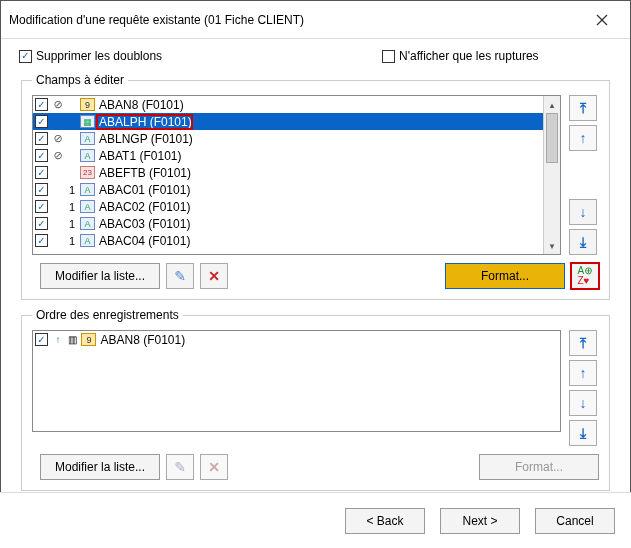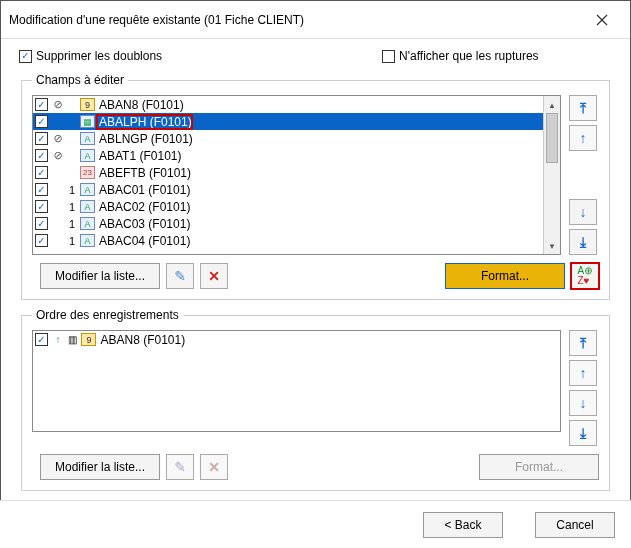--- a/index.html
+++ b/index.html
@@ -158,24 +158,24 @@
   .btn.blue { border-color:#0a64c8; color:#000; background:#eab308;text-align:center;}
   .btn.disabled { color:#999; }
   .spacer { flex: 1; }
   .highred {
     outline: 2px solid #c00;
     outline-offset: -1px;
   }
   .footer {
     position: absolute;
     bottom: 0; left:0; right:0;
-    height: 48px;
+    height: 56px;
     border-top: 1px solid #ddd;
     display:flex; align-items:center; justify-content:flex-end;
-    padding: 0 16px; gap: 24px;
+    padding: 0 16px; gap: 7px;
     background:#fff;
   }
   .footer .btn { min-width: 80px; }
   .upordown { font-weight:bold; }
   .green { color:#1a8f2a; }
   .arrow-blue { color:#1568c9; font-weight:bold;}
 </style>
 </head>
 <body>
 
@@ -350,14 +350,15 @@
         </div>
       <div class="spacer"></div>
       <button class="btn wide disabled" style="min-width:120px">Format...</button>
     </div>
   </fieldset>
 
 </div>
 
 <div class="footer">
   <button class="btn">&lt; Back</button>
+  <button class="btn">Next &gt;</button>
   <button class="btn">Cancel</button>
 </div>
 
 </body></html>

